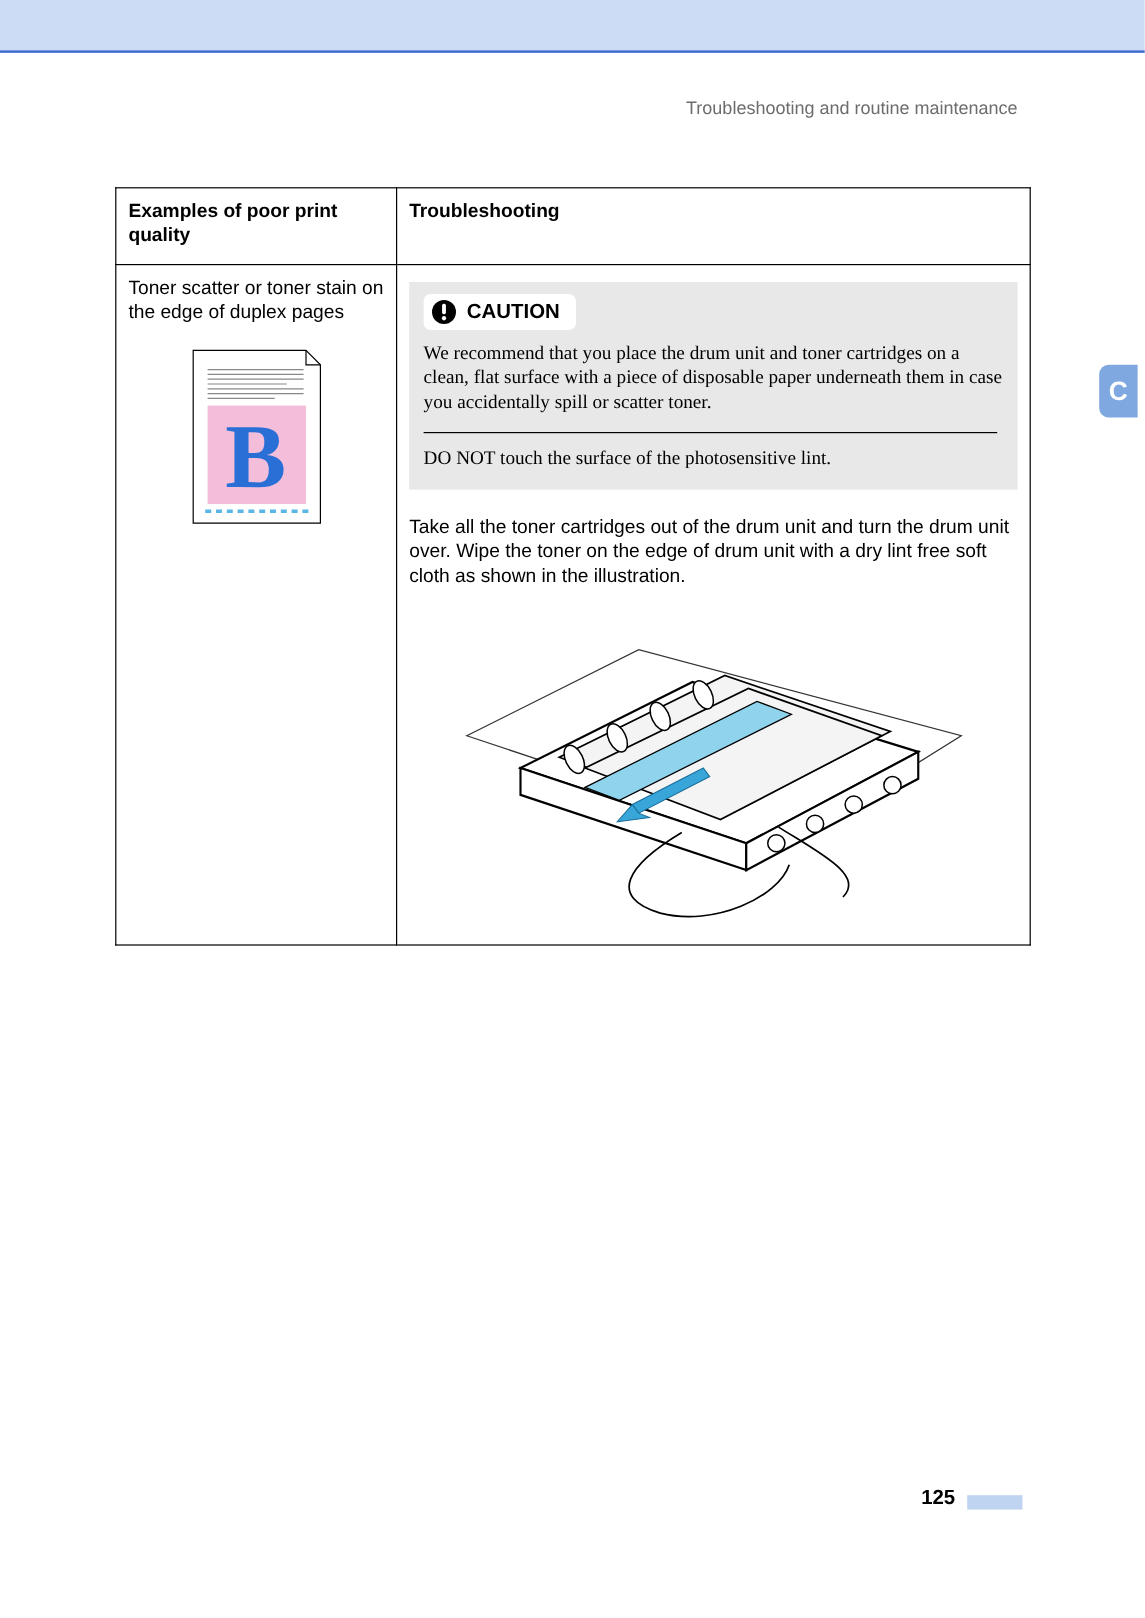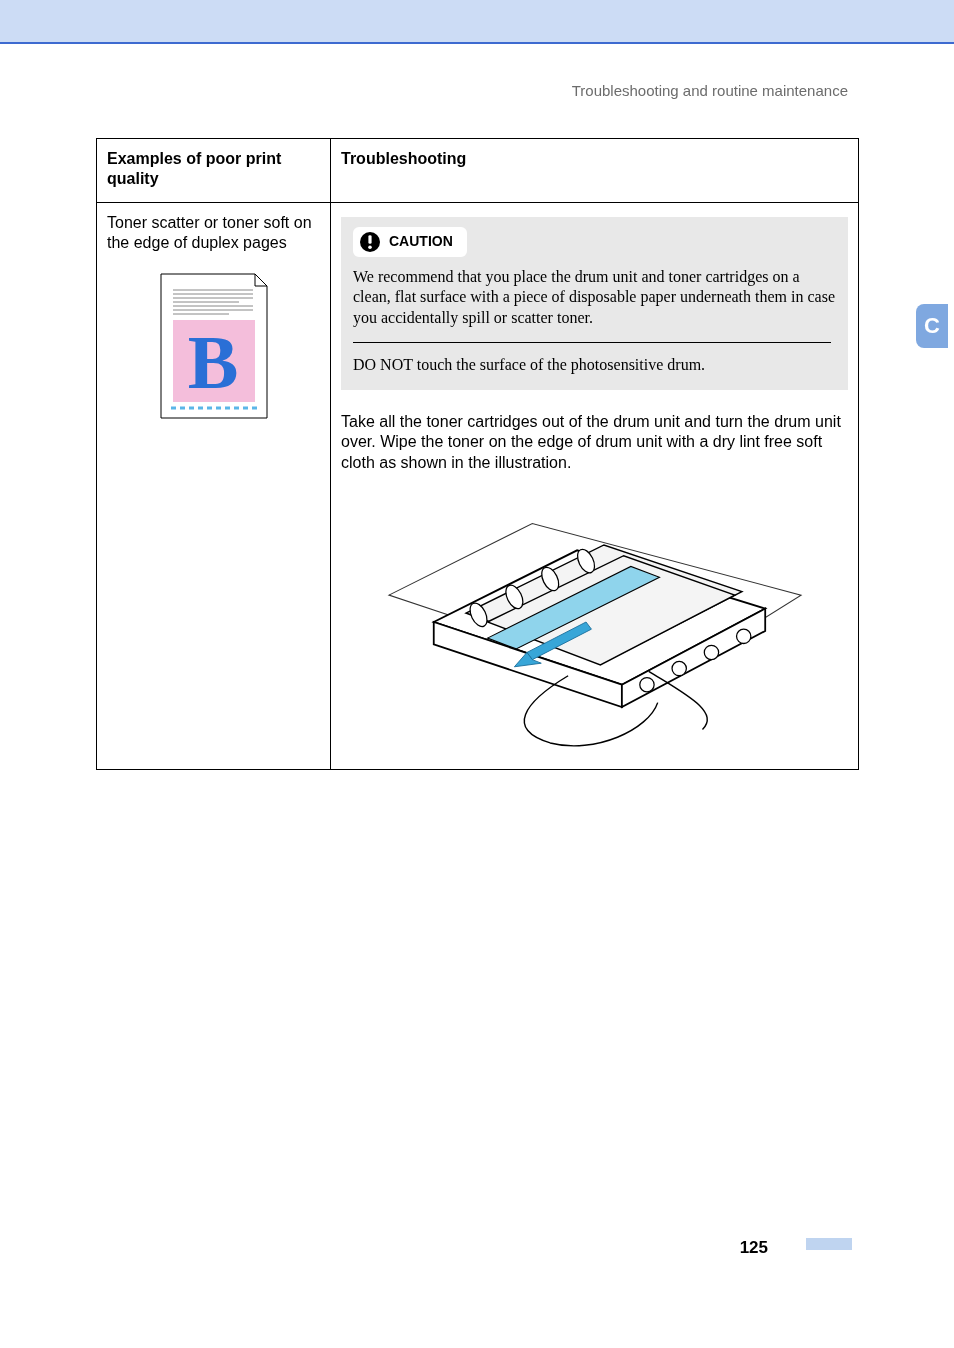--- a/index.html
+++ b/index.html
@@ -1,39 +1,39 @@
 <!DOCTYPE html>
 <html><head>
 <meta charset="utf-8">
 <style>
   * { box-sizing: border-box; margin: 0; padding: 0; }
   html, body { width: 954px; height: 1348px; font-family: Arial, Helvetica, sans-serif; background: #ffffff; color: #000; }
   .page { position: relative; width: 948px; height: 1348px; }
   .top-blue-band { position: absolute; top: 0; left: 0; width: 954px; height: 44px; background: #ccdcf5; border-bottom: 2px solid #3d6ad0; }
   .header-right { position: absolute; top: 82px; right: 100px; font-size: 15px; color: #6c6c6c; }
   .side-tab { position: absolute; top: 304px; right: 0; width: 32px; height: 44px; background: #7fa8e0; border-top-left-radius: 8px; border-bottom-left-radius: 8px; color: #fff; font-size: 22px; font-weight: bold; display: flex; align-items: center; justify-content: center; }
-  .content { position: absolute; top: 138px; left: 96px; width: 762px; }
+  .content { position: absolute; top: 156px; left: 96px; width: 762px; }
   table.main { border-collapse: collapse; width: 100%; table-layout: fixed; }
   table.main col.left { width: 234px; }
   table.main col.right { width: 528px; }
   table.main th, table.main td { border: 1px solid #000; vertical-align: top; padding: 10px 10px 12px 10px; font-size: 16px; line-height: 1.28; }
   table.main th { background: #fff; text-align: left; font-weight: bold; }
   .problem-text { margin-bottom: 18px; }
   .sample-page { width: 110px; height: 148px; margin: 0 auto; position: relative; }
   .sample-page svg { display: block; }
   .caution-box { background: #e8e8e8; padding: 10px 12px 14px 12px; margin: 4px 0 22px 0; position: relative; }
   .caution-header { display: flex; align-items: center; margin-bottom: 10px; }
   .caution-title-wrap { background: #fff; border-radius: 6px; padding: 4px 14px 4px 6px; display: inline-flex; align-items: center; }
   .caution-icon { width: 22px; height: 22px; margin-right: 8px; }
-  .caution-title { font-weight: bold; font-size: 14px; }
+  .caution-title { font-weight: bold; font-size: 17px; }
   .caution-para { margin: 2px 0 0 0; font-family: Liberation Serif, serif; }
   .sep-line { height: 1px; background: #000; margin: 14px 0 12px 0; width: 99%; }
   .illus-wrap { margin-top: 14px; display:flex; justify-content:center; }
   .illus-wrap svg { display:block; }
-  .footer { position: absolute; bottom: 90px; right: 96px; display: flex; align-items: flex-start; gap: 28px; }
+  .footer { position: absolute; bottom: 90px; right: 96px; display: flex; align-items: flex-end; }
   .footer-num { font-weight: bold; font-size: 17px; margin-right: 10px; }
   .footer-bar { width: 46px; height: 12px; background: #bfd4f0; }
 </style>
 </head>
 <body>
 <div class="page">
 
 <div class="top-blue-band"></div>
 
 <div class="header-right">Troubleshooting and routine maintenance</div>
@@ -48,21 +48,21 @@
         </colgroup>
     <thead>
       <tr>
         <th>Examples of poor print quality</th>
         <th>Troubleshooting</th>
       </tr>
     </thead>
     <tbody>
       <tr>
         <td>
-          <div class="problem-text">Toner scatter or toner soft on the edge of duplex pages</div>
+          <div class="problem-text">Toner scatter or toner stain on the edge of duplex pages</div>
           <div class="sample-page">
             <svg viewBox="0 0 110 148" width="110" height="148">
               <polygon points="2,2 96,2 108,14 108,146 2,146" fill="#fff" stroke="#000" stroke-width="1"></polygon>
               <polyline points="96,2 96,14 108,14" fill="none" stroke="#000" stroke-width="1"></polyline>
               <g stroke="#888" stroke-width="1">
                 <line x1="14" y1="18" x2="94" y2="18"></line>
                 <line x1="14" y1="22" x2="94" y2="22"></line>
                 <line x1="14" y1="26" x2="94" y2="26"></line>
                 <line x1="14" y1="30" x2="80" y2="30"></line>
                 <line x1="14" y1="34" x2="94" y2="34"></line>
@@ -86,21 +86,21 @@
                     <circle cx="11" cy="11" r="10" fill="#000"></circle>
                     <rect x="9.4" y="4.2" width="3.2" height="8.6" rx="1.4" fill="#fff"></rect>
                     <circle cx="11" cy="16.2" r="1.8" fill="#fff"></circle>
                   </svg>
                 </span>
                 <span class="caution-title">CAUTION</span>
               </div>
             </div>
             <div class="caution-para">We recommend that you place the drum unit and toner cartridges on a clean, flat surface with a piece of disposable paper underneath them in case you accidentally spill or scatter toner.</div>
             <div class="sep-line"></div>
-            <div class="caution-para">DO NOT touch the surface of the photosensitive drum.</div>
+            <div class="caution-para">DO NOT touch the surface of the photosensitive lint.</div>
           </div>
           <div>Take all the toner cartridges out of the drum unit and turn the drum unit over. Wipe the toner on the edge of drum unit with a dry lint free soft cloth as shown in the illustration.</div>
           <div class="illus-wrap">
             <svg viewBox="0 0 480 300" width="430" height="270">
               <polygon points="10,120 170,40 470,120 310,220" fill="#fff" stroke="#333" stroke-width="1.2"></polygon>
               <polygon points="60,150 220,70 430,135 270,220" fill="#fff" stroke="#000" stroke-width="2"></polygon>
               <polygon points="60,150 60,175 270,245 270,220" fill="#fff" stroke="#000" stroke-width="2"></polygon>
               <polygon points="270,220 270,245 430,160 430,135" fill="#fff" stroke="#000" stroke-width="2"></polygon>
               <g stroke="#000" stroke-width="1.6" fill="#f4f4f4">
                 <polygon points="96,140 250,64 404,116 248,196"></polygon>

